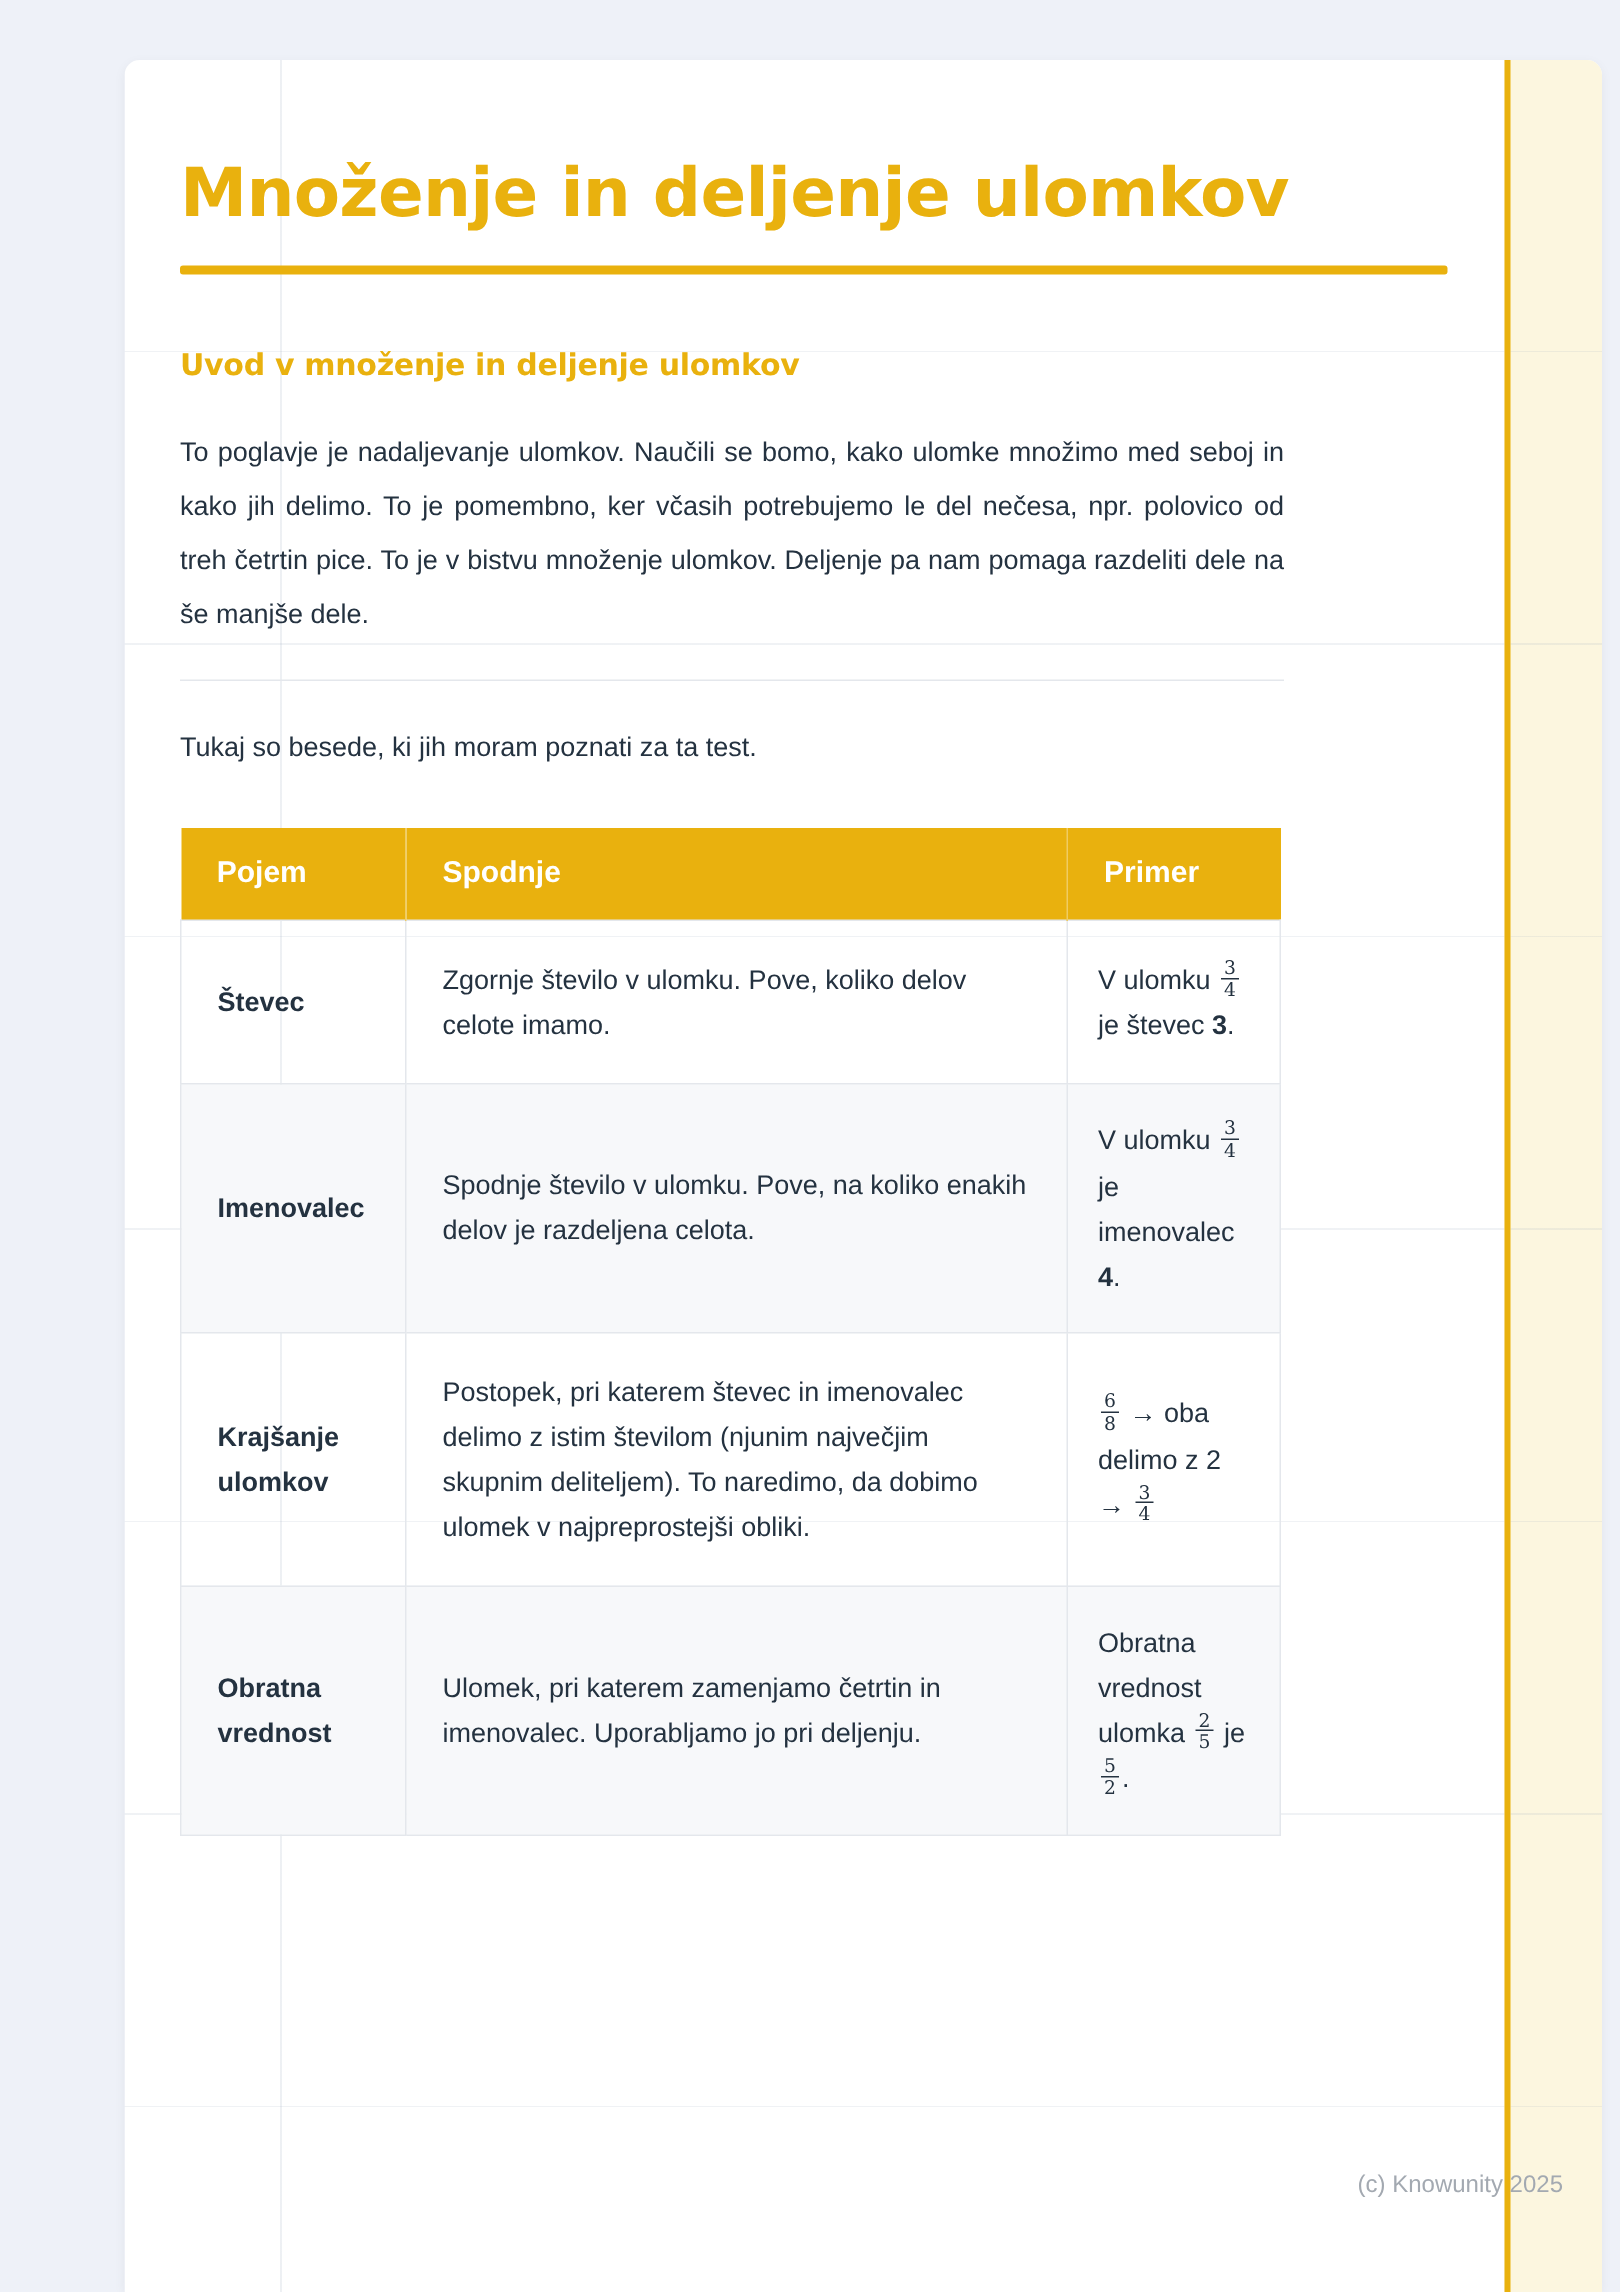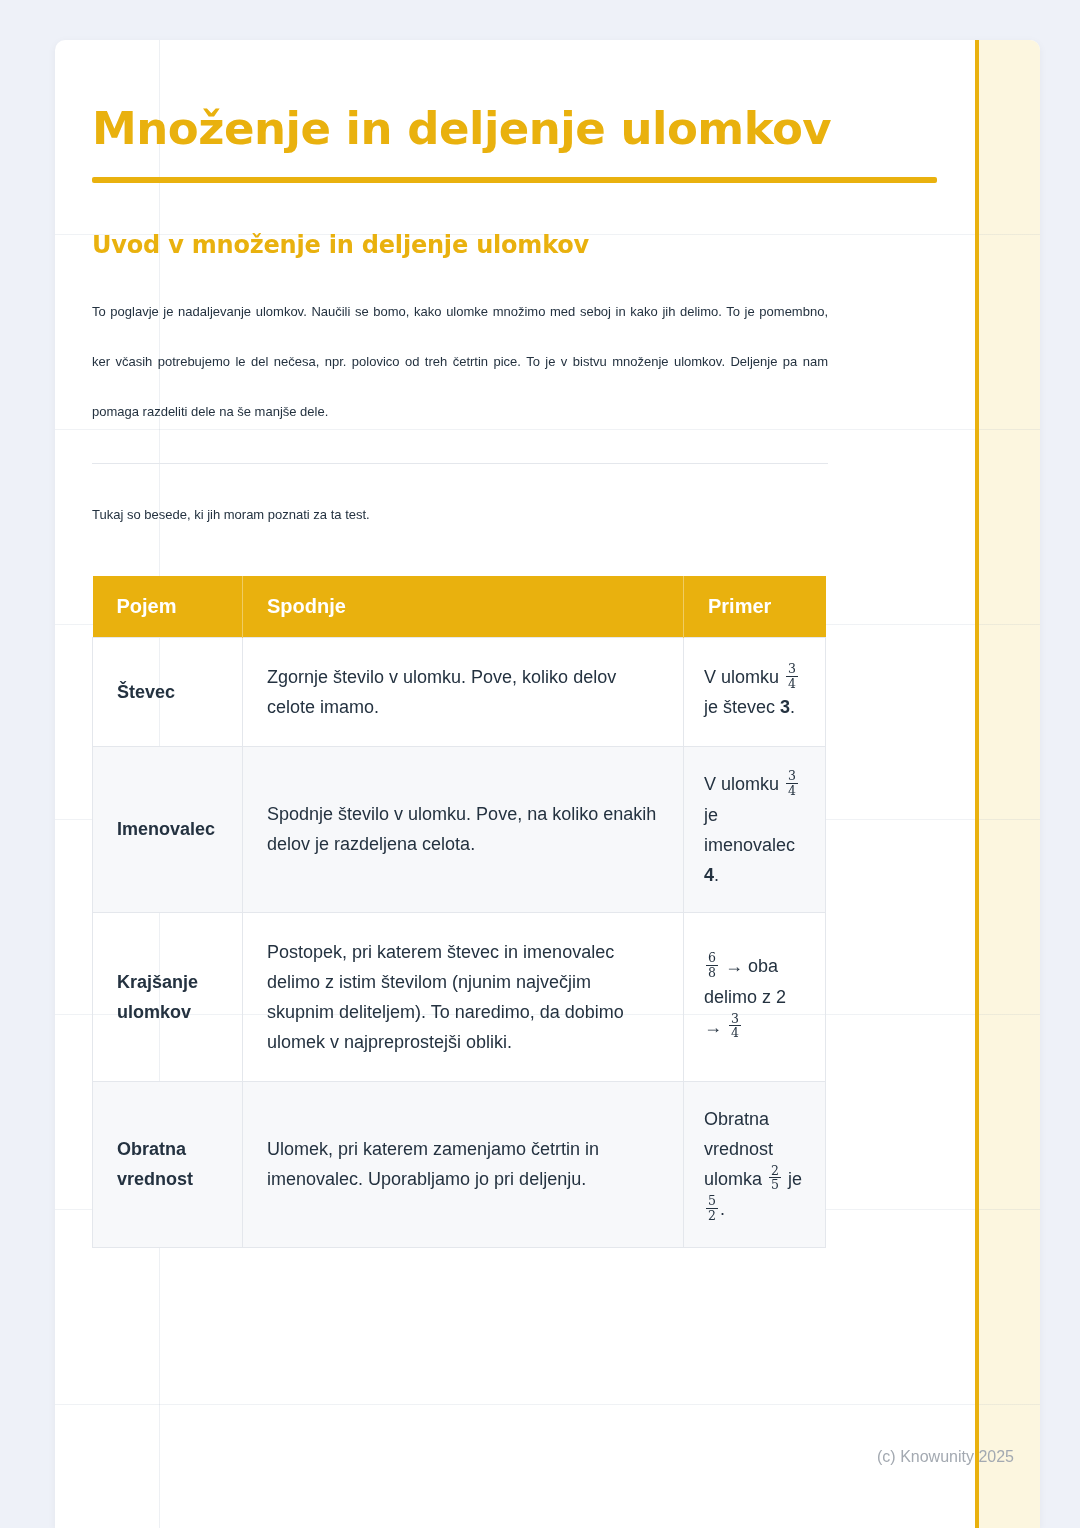--- a/index.html
+++ b/index.html
@@ -12,21 +12,21 @@
     --margin-cream:#fcf6df;
     --footer-gray:#a3a9b1;
   }
   *{box-sizing:border-box;margin:0;padding:0;}
   html,body{width:1080px;height:1528px;overflow:hidden;}
   body{
     background:var(--page-bg);
     font-family:"Liberation Sans",sans-serif;
     color:var(--text);
   }
-  .canvas{position:relative;width:997px;height:1528px;}
+  .canvas{position:relative;width:997px;height:1528px;margin-left:28px;}
   .card{
     position:absolute;left:55px;top:40px;width:985px;height:1488px;
     background-color:var(--card-bg);
     background-image:
       linear-gradient(to right, transparent 104px, rgba(147,163,184,0.16) 104px, rgba(147,163,184,0.16) 105px, transparent 105px),
       repeating-linear-gradient(to bottom, transparent 0, transparent 194px, rgba(147,163,184,0.14) 194px, rgba(147,163,184,0.14) 195px);
     border-radius:10px 10px 0 0;
     box-shadow:0 2px 8px rgba(16,24,40,0.05);
     overflow:hidden;
   }
@@ -39,27 +39,27 @@
   }
   .content{position:relative;z-index:2;padding:62px 0 0 37px;}
   h1{
     font-family:"DejaVu Sans",sans-serif;
     font-size:45px;line-height:1.18;font-weight:800;
     color:var(--accent);letter-spacing:-0.5px;
   }
   .title-rule{width:845px;height:6px;background:var(--accent);margin-top:22px;border-radius:2px;}
   h2{
     font-family:"DejaVu Sans",sans-serif;
-    font-size:24px;font-weight:800;color:var(--accent);
+    font-size:20px;font-weight:800;color:var(--accent);
     margin-top:48px;letter-spacing:-0.2px;
   }
   h2.second{margin-top:42px;}
   p.lead{
     width:736px;margin-top:28px;
-    font-size:13px;line-height:50px;text-align:justify;color:var(--text);
+    font-size:18px;line-height:36px;text-align:justify;color:var(--text);
   }
   p.short{text-align:left;margin-top:26px;}
   hr.divider{border:none;border-top:1px solid var(--border);width:736px;margin-top:26px;}
   table.defs{
     width:733px;margin-top:36px;border-collapse:collapse;table-layout:fixed;
   }
   col.c-pojem{width:150px;}
   col.c-razlaga{width:441px;}
   col.c-primer{width:142px;}
   th{

